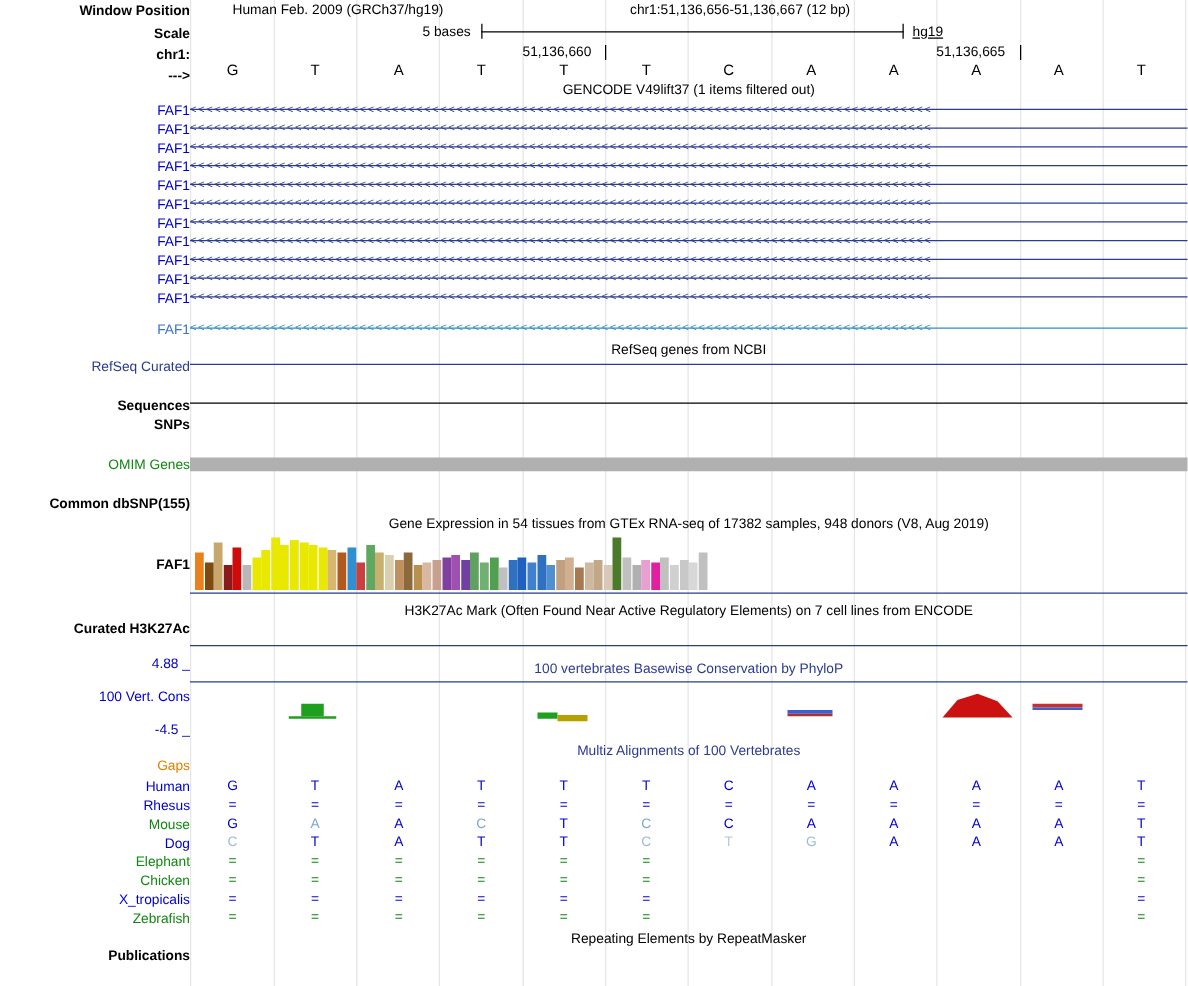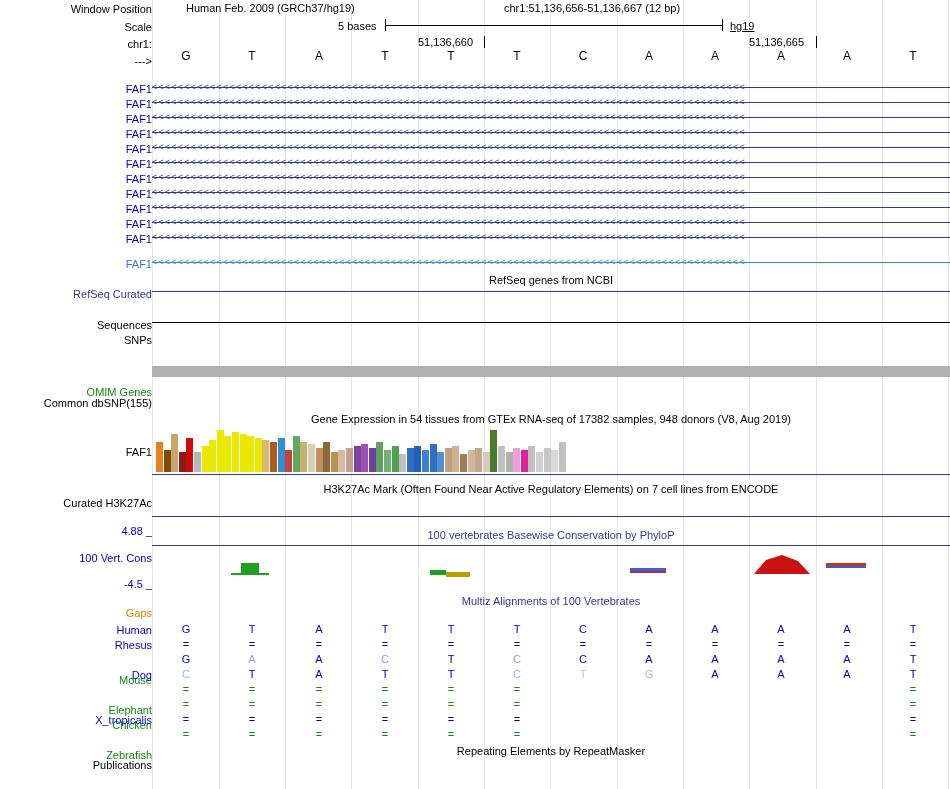--- a/index.html
+++ b/index.html
@@ -25,23 +25,23 @@
   .lbl {
     position: absolute;
     right: 798px;           
     text-align: right;
     white-space: nowrap;
     font-size: 11px;
     line-height: 12px;
   }
   .lbl.blue  { color: #0000cc; }
   .lbl.dblue { color: #2b3c8f; }
-  .lbl.green { color: #128712; margin-top: 20px; }
+  .lbl.green { color: #128712; }
   .lbl.orange{ color: #e08000; }
-  .lbl.black { color: #000000; }
+  .lbl.black { color: #000000; font-weight: bold; }
   .lbl.ltblue{ color: #3c74c8; }
 
   
   #panel {
     position: absolute;
     left: 152px;
     top: 0;
     width: 798px;
     height: 789px;
   }
@@ -251,20 +251,21 @@
     <div class="base" style="left:233px; top:49px;">T</div>
     <div class="base" style="left:299px; top:49px;">T</div>
     <div class="base" style="left:365px; top:49px;">T</div>
     <div class="base" style="left:431px; top:49px;">C</div>
     <div class="base" style="left:497px; top:49px;">A</div>
     <div class="base" style="left:563px; top:49px;">A</div>
     <div class="base" style="left:629px; top:49px;">A</div>
     <div class="base" style="left:695px; top:49px;">A</div>
     <div class="base" style="left:761px; top:49px;">T</div>
 
+    <div class="centertext" style="top:66px; color:#000;">GENCODE V49lift37 (1 items filtered out)</div>
 
     <div class="geneline" style="top:87px;"></div>
     <div class="genearrow" style="top:82px;">&lt;&lt;&lt;&lt;&lt;&lt;&lt;&lt;&lt;&lt;&lt;&lt;&lt;&lt;&lt;&lt;&lt;&lt;&lt;&lt;&lt;&lt;&lt;&lt;&lt;&lt;&lt;&lt;&lt;&lt;&lt;&lt;&lt;&lt;&lt;&lt;&lt;&lt;&lt;&lt;&lt;&lt;&lt;&lt;&lt;&lt;&lt;&lt;&lt;&lt;&lt;&lt;&lt;&lt;&lt;&lt;&lt;&lt;&lt;&lt;&lt;&lt;&lt;&lt;&lt;&lt;&lt;&lt;&lt;&lt;&lt;&lt;&lt;&lt;&lt;&lt;&lt;&lt;&lt;&lt;&lt;&lt;&lt;&lt;&lt;&lt;&lt;&lt;&lt;&lt;&lt;&lt;</div>
 
     <div class="geneline" style="top:102px;"></div>
     <div class="genearrow" style="top:97px;">&lt;&lt;&lt;&lt;&lt;&lt;&lt;&lt;&lt;&lt;&lt;&lt;&lt;&lt;&lt;&lt;&lt;&lt;&lt;&lt;&lt;&lt;&lt;&lt;&lt;&lt;&lt;&lt;&lt;&lt;&lt;&lt;&lt;&lt;&lt;&lt;&lt;&lt;&lt;&lt;&lt;&lt;&lt;&lt;&lt;&lt;&lt;&lt;&lt;&lt;&lt;&lt;&lt;&lt;&lt;&lt;&lt;&lt;&lt;&lt;&lt;&lt;&lt;&lt;&lt;&lt;&lt;&lt;&lt;&lt;&lt;&lt;&lt;&lt;&lt;&lt;&lt;&lt;&lt;&lt;&lt;&lt;&lt;&lt;&lt;&lt;&lt;&lt;&lt;&lt;&lt;&lt;</div>
 
     <div class="geneline" style="top:117px;"></div>
     <div class="genearrow" style="top:112px;">&lt;&lt;&lt;&lt;&lt;&lt;&lt;&lt;&lt;&lt;&lt;&lt;&lt;&lt;&lt;&lt;&lt;&lt;&lt;&lt;&lt;&lt;&lt;&lt;&lt;&lt;&lt;&lt;&lt;&lt;&lt;&lt;&lt;&lt;&lt;&lt;&lt;&lt;&lt;&lt;&lt;&lt;&lt;&lt;&lt;&lt;&lt;&lt;&lt;&lt;&lt;&lt;&lt;&lt;&lt;&lt;&lt;&lt;&lt;&lt;&lt;&lt;&lt;&lt;&lt;&lt;&lt;&lt;&lt;&lt;&lt;&lt;&lt;&lt;&lt;&lt;&lt;&lt;&lt;&lt;&lt;&lt;&lt;&lt;&lt;&lt;&lt;&lt;&lt;&lt;&lt;&lt;</div>
 

